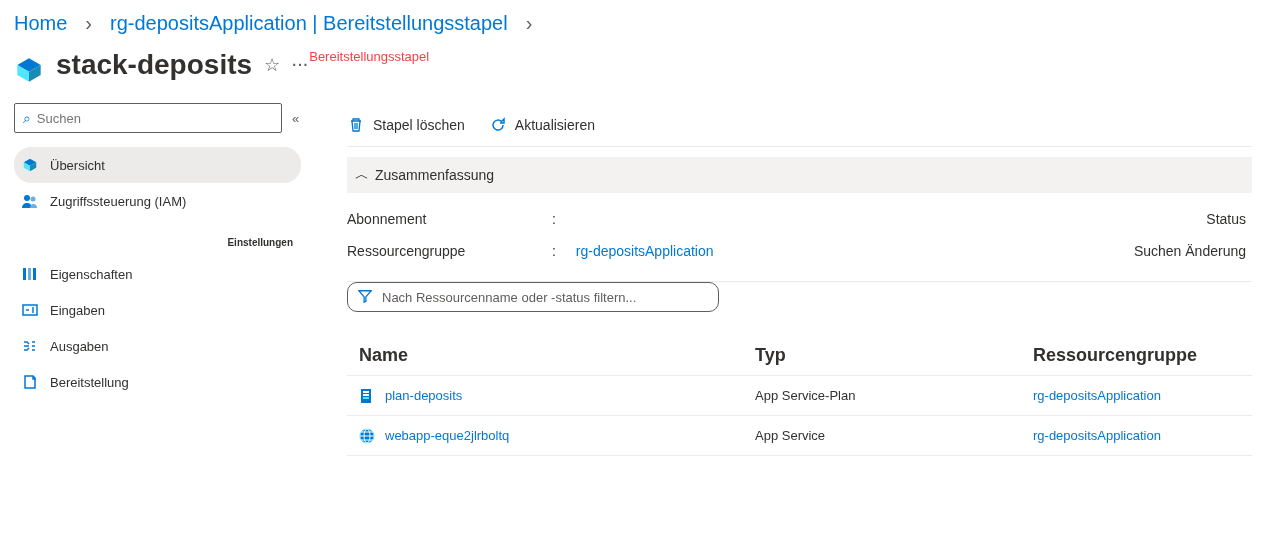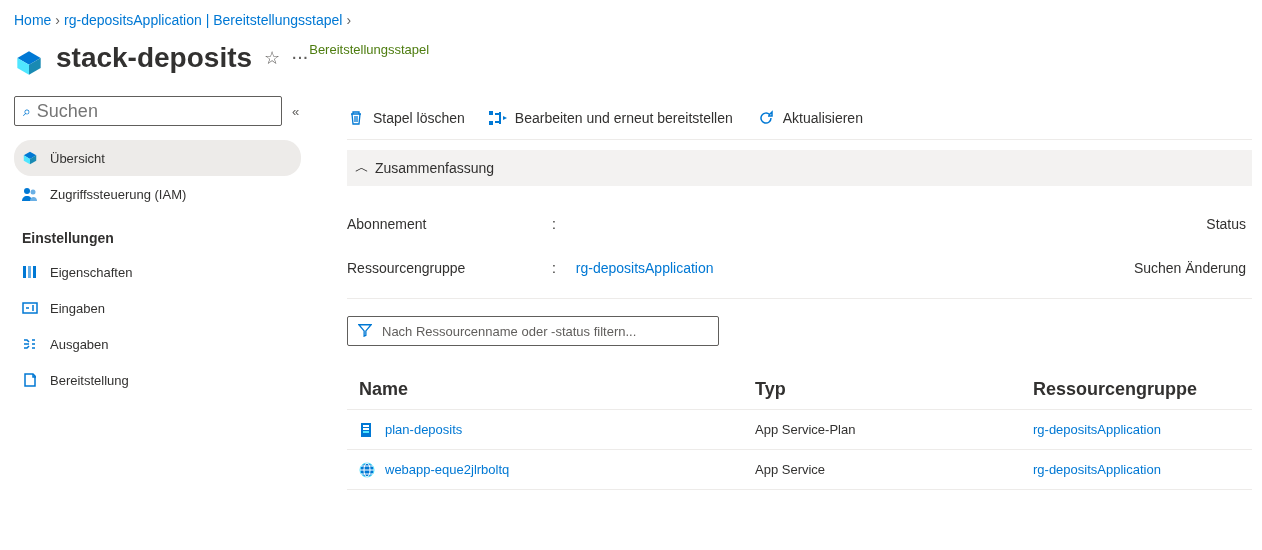--- a/index.html
+++ b/index.html
@@ -1,57 +1,57 @@
 <!DOCTYPE html>
 <html><head>
   <meta charset="utf-8">
   <style>
     * { box-sizing: border-box; margin: 0; padding: 0; }
     body { font-family: 'Segoe UI', Tahoma, sans-serif; font-size: 13px; color: #323130; background: #fff; width: 1262px; }
     a { color: #0078d4; text-decoration: none; cursor: pointer; }
 
-    .breadcrumb { display: flex; align-items: flex-start; padding: 12px 14px 6px; gap: 4px; font-size: 14px; }
+    .breadcrumb { display: flex; align-items: flex-start; padding: 12px 14px 6px; gap: 18px; font-size: 20px; }
     .breadcrumb .sep { color: #605e5c; }
     
     .header { display: flex; align-items: flex-start; padding: 8px 14px 18px; gap: 12px; }
     .header .big-icon { width: 30px; height: 30px; margin-top: 6px;}
     .header-text { display: flex; flex-direction: row; }
     .page-title { font-size: 28px; font-weight: 600; display: flex; align-items: center; gap: 12px; }
-    .subtitle { font-size: 13px; color: #4d7c0f; }
+    .subtitle { font-size: 13px; color: #ef4444; }
     .star { font-size: 18px; color: #605e5c; cursor: pointer; font-weight: normal;}
     .dots { color: #605e5c; cursor: pointer; font-size: 14px; letter-spacing: 1px;}
 
     .layout { display: flex; }
     .sidebar { width: 311px; flex-shrink: 0; padding: 0 10px 0 14px; }
 
     .search-row { display: flex; align-items: center; gap: 10px; margin-bottom: 14px; }
     .search-box { display: flex; align-items: center; border: 1px solid #605e5c; border-radius: 2px; height: 30px; flex: 1; padding: 0 8px; max-width: 268px;}
-    .search-box input { border: none; outline: none; font-size: 18px; width: 100%; }
+    .search-box input { border: none; outline: none; font-size: 13px; width: 100%; }
     .search-icon { color: #0078d4; margin-right: 6px; font-size: 14px; }
     .collapse { color: #605e5c; cursor: pointer; }
 
     .nav-item { display: flex; align-items: center; height: 36px; padding: 0 8px; gap: 12px; cursor: pointer; border-radius: 17px; }
     .nav-item.selected { background: #edebe9; }
     .nav-item .ic { width: 16px; display: flex; justify-content: center; }
-    .section-label { font-weight: 600; padding: 18px 8px 8px; font-size: 14px; }
+    .section-label { font-weight: 600; padding: 18px 8px 8px; font-size: 10px; text-align: right; }
 
     .main { flex: 1; padding: 0 10px 0 36px; }
     .toolbar { display: flex; align-items: center; gap: 24px; height: 44px; border-bottom: 1px solid #edebe9; }
     .tb-btn { display: flex; align-items: center; gap: 8px; cursor: pointer; font-size: 14px; }
     .tb-ic { color: #0078d4; width: 18px; display:flex; justify-content:center;}
 
     .summary-header { background: #f3f2f1; height: 36px; display: flex; align-items: center; padding: 0 8px; margin-top: 10px; gap:6px; font-size: 14px;}
     .summary-body { padding: 10px 0 14px; border-bottom: 1px solid #edebe9; }
-    .summary-row { display: flex; align-items: center; min-height: 32px; font-size: 14px; margin-top: 12px; }
+    .summary-row { display: flex; align-items: center; min-height: 32px; font-size: 14px; }
     .sk { width: 205px; color: #323130; }
     .sv { display: flex; gap: 8px; }
     .sr { margin-left: auto; margin-right: 6px; }
 
     .resources-title { font-size: 20px; font-weight: 600; margin: 14px 0 10px; }
-    .filter-box { display: inline-flex; align-items: center; border: 1px solid #605e5c; border-radius: 2px; height: 30px; padding: 0 10px; gap: 10px; margin-bottom: 24px; width: 372px; margin-top: 17px;}
+    .filter-box { display: inline-flex; align-items: center; border: 1px solid #605e5c; border-radius: 10px; height: 30px; padding: 0 10px; gap: 10px; margin-bottom: 24px; width: 372px;}
     .filter-box span.ph { color: #605e5c; white-space: nowrap; overflow: hidden; text-overflow: ellipsis;}
     .filter-ic { color: #0078d4; }
 
     .tbl { width: 100%; }
     .thead, .trow { display: flex; align-items: center; height: 40px; border-bottom: 1px solid #edebe9; padding: 0 12px; }
     .thead { font-weight: 600; font-size: 18px; }
     .c1 { width: 396px; display: flex; align-items: center; gap: 10px; }
     .c2 { width: 278px; }
     .c3 { flex: 1; }
     .res-ic { width: 16px; height: 16px; }
@@ -161,32 +161,20 @@
       <div class="tb-btn">
         <span class="tb-ic">
             <svg width="16" height="16" viewBox="0 0 16 16" fill="none" stroke="#0078d4" stroke-width="1.3">
               <path d="M3 4h10M5 4V2h6v2M4 4l1 10h6l1-10M7 6v6M9 6v6"></path>
             </svg>
           </span>
         <span>Stapel löschen</span>
       </div>
       <div class="tb-btn">
         <span class="tb-ic">
-            <svg width="18" height="16" viewBox="0 0 18 16" fill="#0078d4">
-              <rect x="0" y="1" width="4" height="4"></rect>
-              <rect x="0" y="11" width="4" height="4"></rect>
-              <path d="M6 3h4v2H6zM6 13h4v-2H6z"></path>
-              <path d="M10 2h2v12h-2z"></path>
-              <path d="M14 6l4 2-4 2z"></path>
-            </svg>
-          </span>
-        <span>Bearbeiten und erneut bereitstellen</span>
-      </div>
-      <div class="tb-btn">
-        <span class="tb-ic">
             <svg width="16" height="16" viewBox="0 0 16 16" fill="none" stroke="#0078d4" stroke-width="1.5">
               <path d="M13 8a5 5 0 11-1.5-3.5L14 2v4h-4"></path>
             </svg>
           </span>
         <span>Aktualisieren</span>
       </div>
     </div>
 
     <div class="summary-header">
       <span>︿</span>

